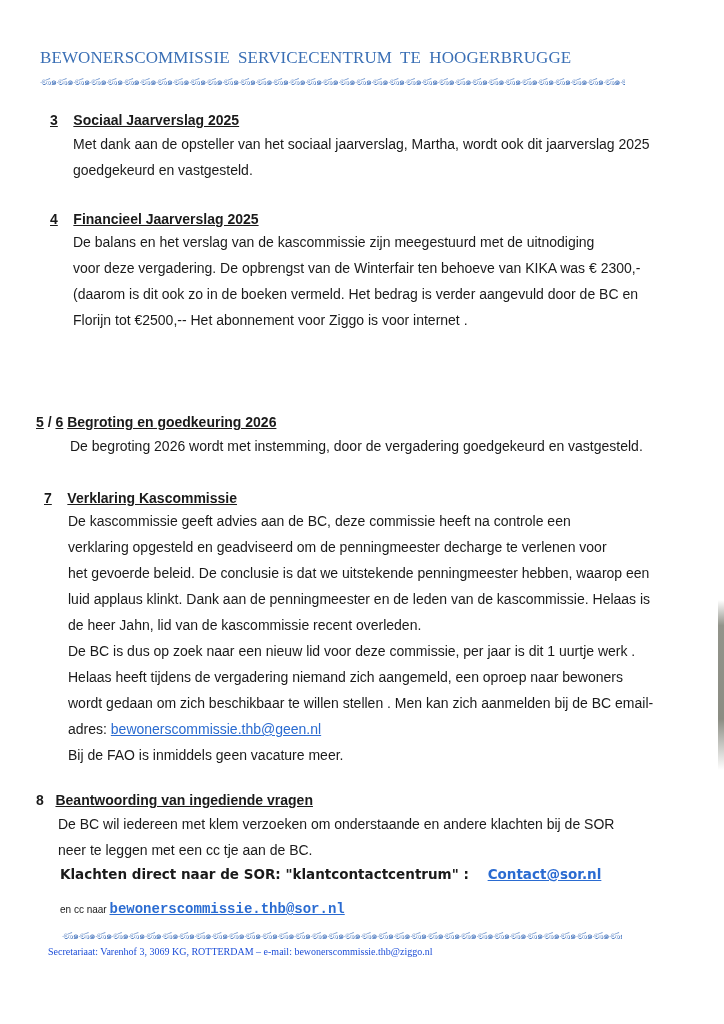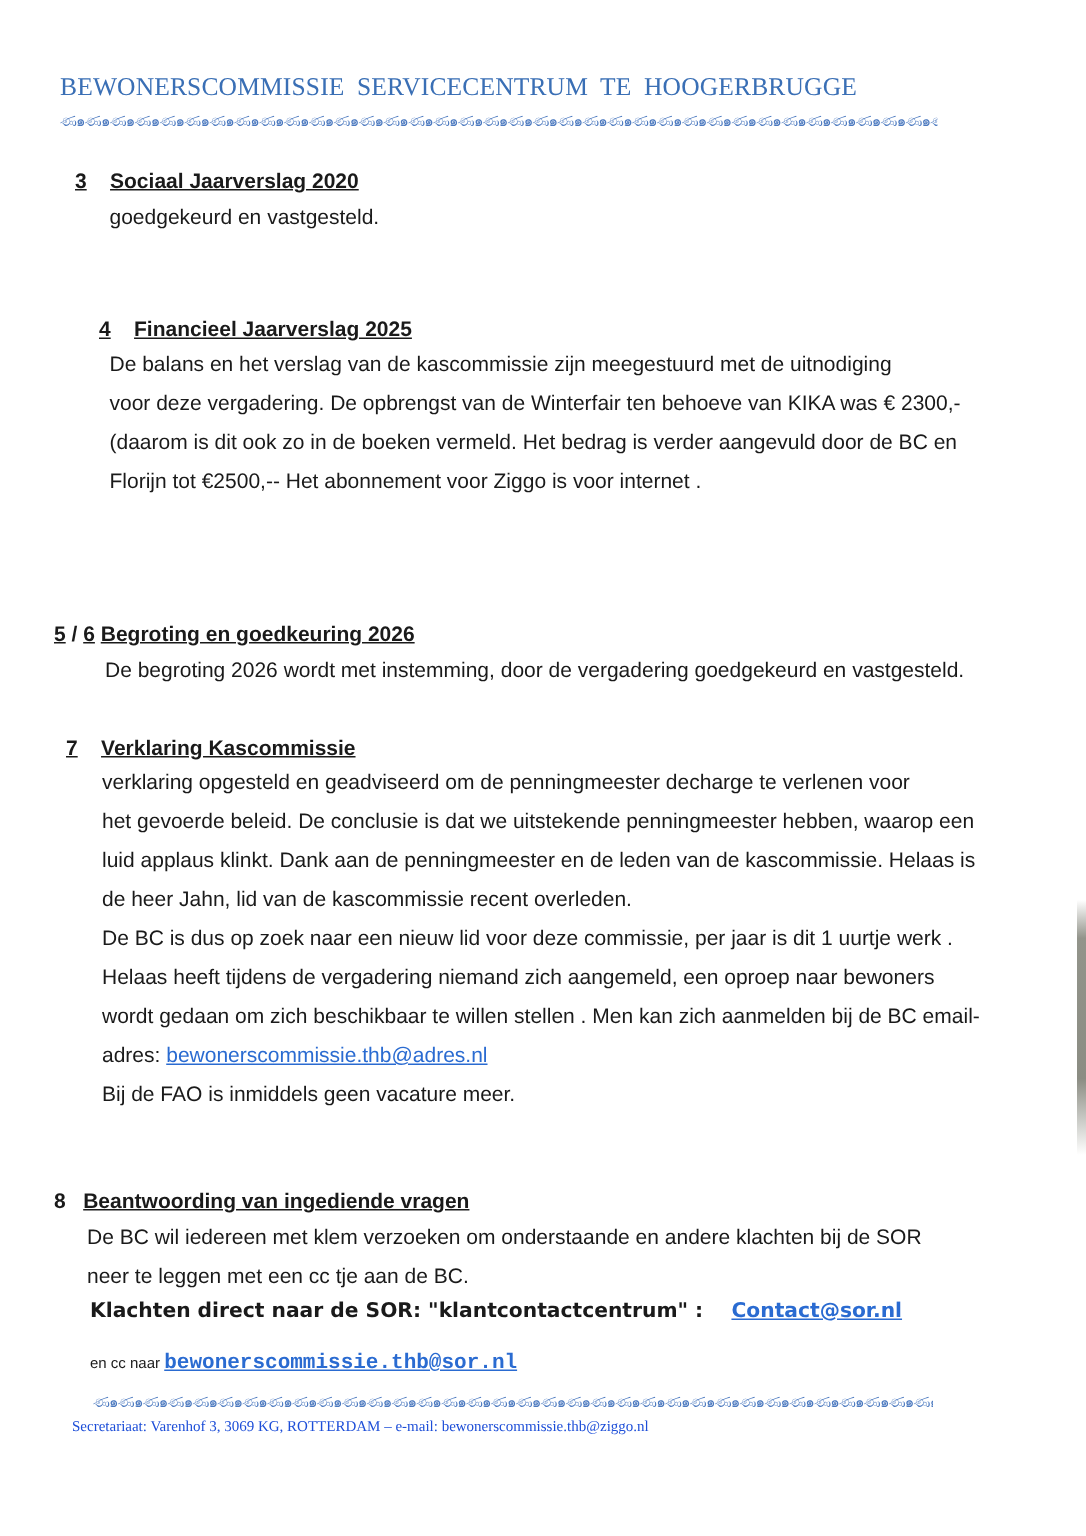--- a/index.html
+++ b/index.html
@@ -22,27 +22,28 @@
          background: linear-gradient(to bottom, rgba(120,120,110,0) 0%, rgba(110,112,100,0.75) 15%, rgba(110,112,100,0.8) 70%, rgba(120,120,110,0) 100%); }
 </style>
 </head>
 <body>
 
 <div class="header-title">BEWONERSCOMMISSIE  SERVICECENTRUM  TE HOOGERBRUGGE</div>
 <div class="ornament orn-top">ණ๑ණ๑ණ๑ණ๑ණ๑ණ๑ණ๑ණ๑ණ๑ණ๑ණ๑ණ๑ණ๑ණ๑ණ๑ණ๑ණ๑ණ๑ණ๑ණ๑ණ๑ණ๑ණ๑ණ๑ණ๑ණ๑ණ๑ණ๑ණ๑ණ๑ණ๑ණ๑ණ๑ණ๑ණ๑ණ๑</div>
 
 <div class="heading" style="left:50px; top:112px;">
   <span class="num">3</span>&nbsp;&nbsp;&nbsp;
-  <span class="title">Sociaal Jaarverslag 2020</span>
+  <span class="title">Sociaal Jaarverslag 2025</span>
 </div>
 <div class="para" style="left:73px; top:131px;">
+  <div>Met dank aan de opsteller van het sociaal jaarverslag, Martha,  wordt ook dit jaarverslag 2025</div>
   <div>goedgekeurd en vastgesteld.</div>
 </div>
 
-<div class="heading" style="left:50px; top:211px;margin-left:16px;">
+<div class="heading" style="left:50px; top:211px;">
   <span class="num">4</span>&nbsp;&nbsp;&nbsp;
   <span class="title">Financieel Jaarverslag 2025</span>
 </div>
 <div class="para" style="left:73px; top:229px;">
   <div>De balans en het verslag van de kascommissie zijn meegestuurd met de uitnodiging</div>
   <div>voor deze vergadering. De opbrengst van de Winterfair ten behoeve van KIKA was € 2300,-</div>
   <div>(daarom is dit ook zo in de boeken vermeld. Het bedrag is verder aangevuld door de BC en</div>
   <div>Florijn tot €2500,-- Het abonnement voor Ziggo is voor internet .</div>
 </div>
 
@@ -52,29 +53,30 @@
 </div>
 <div class="para" style="left:70px; top:433px;">
   <div>De begroting 2026 wordt met instemming, door de vergadering goedgekeurd en vastgesteld.</div>
 </div>
 
 <div class="heading" style="left:44px; top:490px;">
   <span class="num">7</span>&nbsp;&nbsp;&nbsp;
   <span class="title">Verklaring Kascommissie</span>
 </div>
 <div class="para" style="left:68px; top:508px;">
+  <div>De kascommissie geeft advies aan de BC, deze commissie heeft na controle een</div>
   <div>verklaring opgesteld en geadviseerd om de penningmeester decharge te verlenen voor</div>
   <div>het gevoerde beleid.  De conclusie is dat we uitstekende penningmeester hebben, waarop een</div>
   <div>luid applaus klinkt. Dank aan de penningmeester en de leden van de kascommissie. Helaas is</div>
   <div>de heer Jahn, lid van de kascommissie recent overleden.</div>
   <div>De BC is dus op zoek naar een nieuw lid voor deze commissie, per jaar is dit 1 uurtje werk .</div>
   <div>Helaas heeft tijdens de vergadering niemand zich aangemeld, een oproep naar bewoners</div>
   <div>wordt gedaan om zich beschikbaar te willen stellen . Men kan zich aanmelden bij de BC  email-</div>
   <div>
-    <span>adres: </span><a class="link">bewonerscommissie.thb@adres.nl</a>
+    <span>adres: </span><a class="link">bewonerscommissie.thb@geen.nl</a>
   </div>
   <div>Bij de FAO is inmiddels geen vacature meer.</div>
 </div>
 
 <div class="heading" style="left:36px; top:792px;">
   <span>8</span>&nbsp;&nbsp;
   <span class="title">Beantwoording van ingediende vragen</span>
 </div>
 <div class="para" style="left:58px; top:811px;">
   <div>De BC wil iedereen met klem verzoeken om onderstaande en andere klachten bij de SOR</div>

